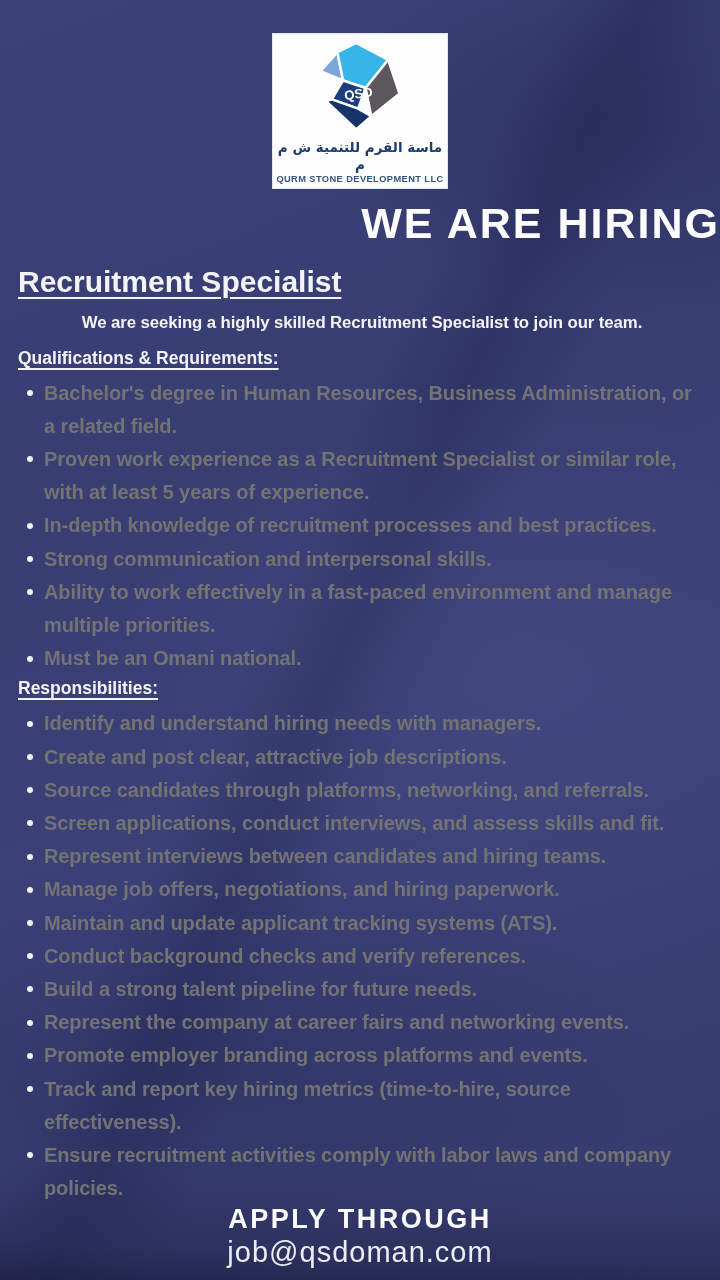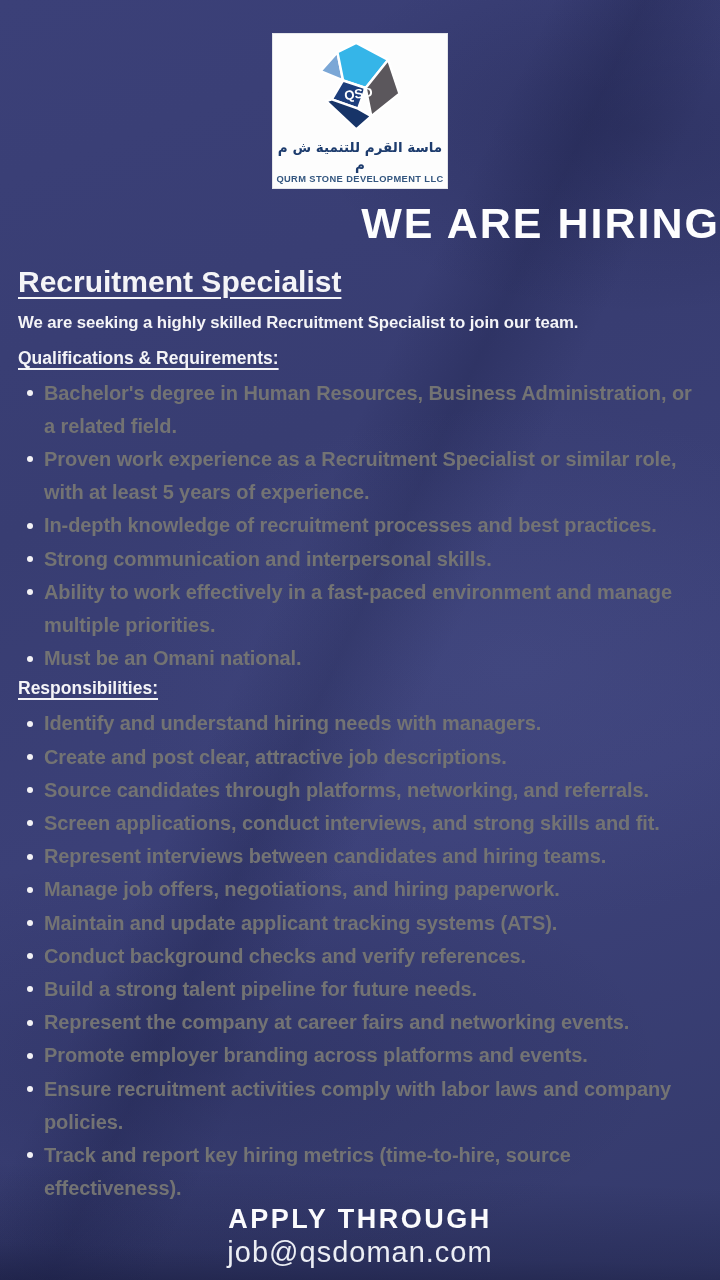--- a/index.html
+++ b/index.html
@@ -58,20 +58,21 @@
     line-height: 1.15;
     text-decoration: underline;
     text-decoration-thickness: 2px;
     text-underline-offset: 5px;
   }
 
   .intro {
     margin: 13px 14px 0 18px;
     font-size: 16.8px; font-weight: bold;
     letter-spacing: -0.1px;
+    text-align: center;
   }
 
   .section-heading {
     display: inline-block;
     margin: 15px 0 0 18px;
     font-size: 17.5px; font-weight: bold;
     text-decoration: underline;
     text-decoration-thickness: 1.5px;
     text-underline-offset: 4px;
   }
@@ -152,30 +153,30 @@
     <li>Must be an Omani national.</li>
   </ul>
 
   <div>
     <span class="section-heading resp">Responsibilities:</span>
   </div>
   <ul class="points">
     <li>Identify and understand hiring needs with managers.</li>
     <li>Create and post clear, attractive job descriptions.</li>
     <li>Source candidates through platforms, networking, and referrals.</li>
-    <li>Screen applications, conduct interviews, and strong skills and fit.</li>
+    <li>Screen applications, conduct interviews, and assess skills and fit.</li>
     <li>Represent interviews between candidates and hiring teams.</li>
     <li>Manage job offers, negotiations, and hiring paperwork.</li>
     <li>Maintain and update applicant tracking systems (ATS).</li>
     <li>Conduct background checks and verify references.</li>
     <li>Build a strong talent pipeline for future needs.</li>
     <li>Represent the company at career fairs and networking events.</li>
     <li>Promote employer branding across platforms and events.</li>
+    <li>Track and report key hiring metrics (time-to-hire, source effectiveness).</li>
     <li>Ensure recruitment activities comply with labor laws and company policies.</li>
-    <li>Track and report key hiring metrics (time-to-hire, source effectiveness).</li>
   </ul>
 
   <div class="apply">
     <div class="apply-label">APPLY THROUGH</div>
     <div class="apply-email">job@qsdoman.com</div>
   </div>
 
 </div>
 
 </body></html>

